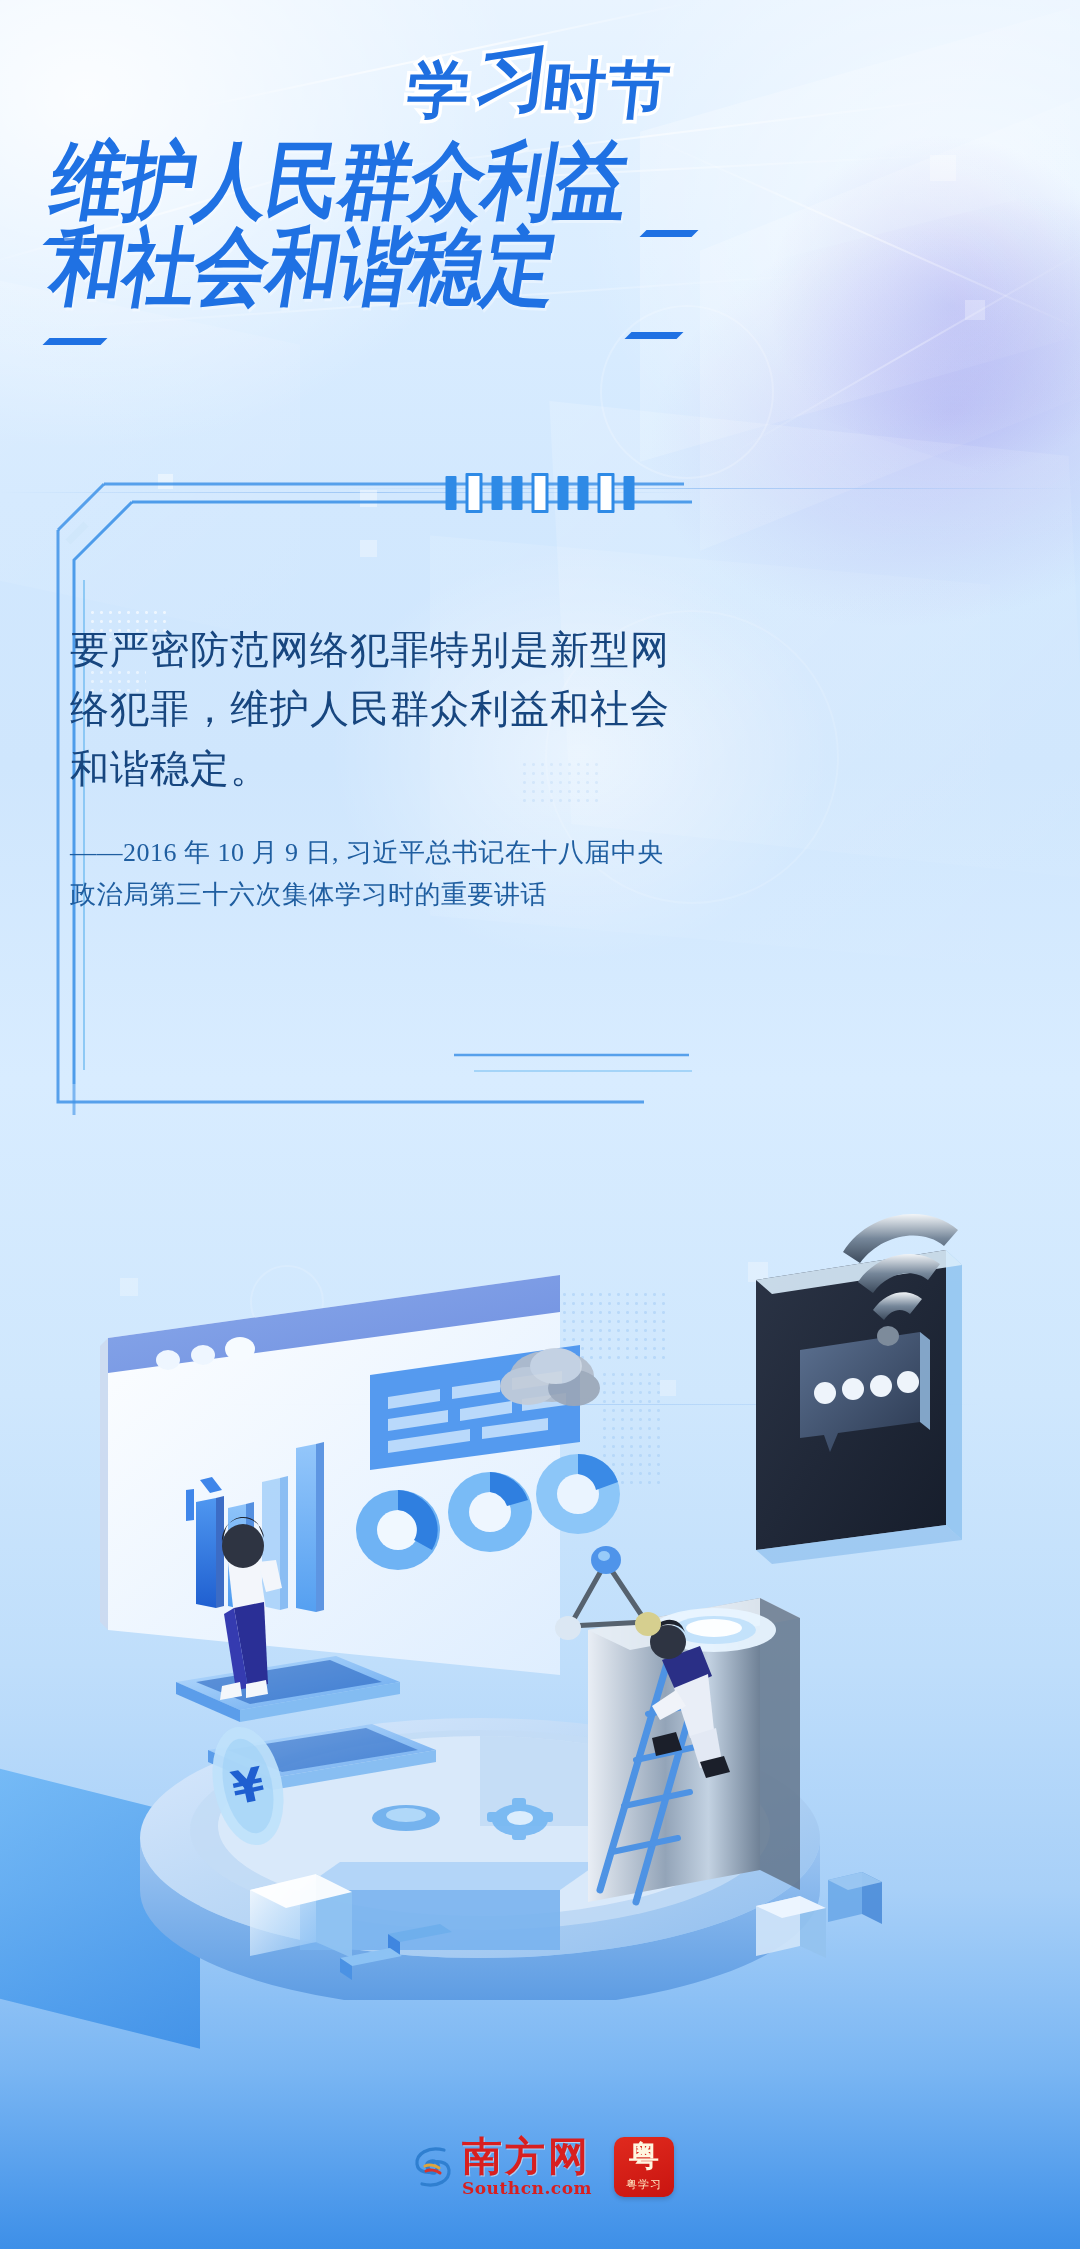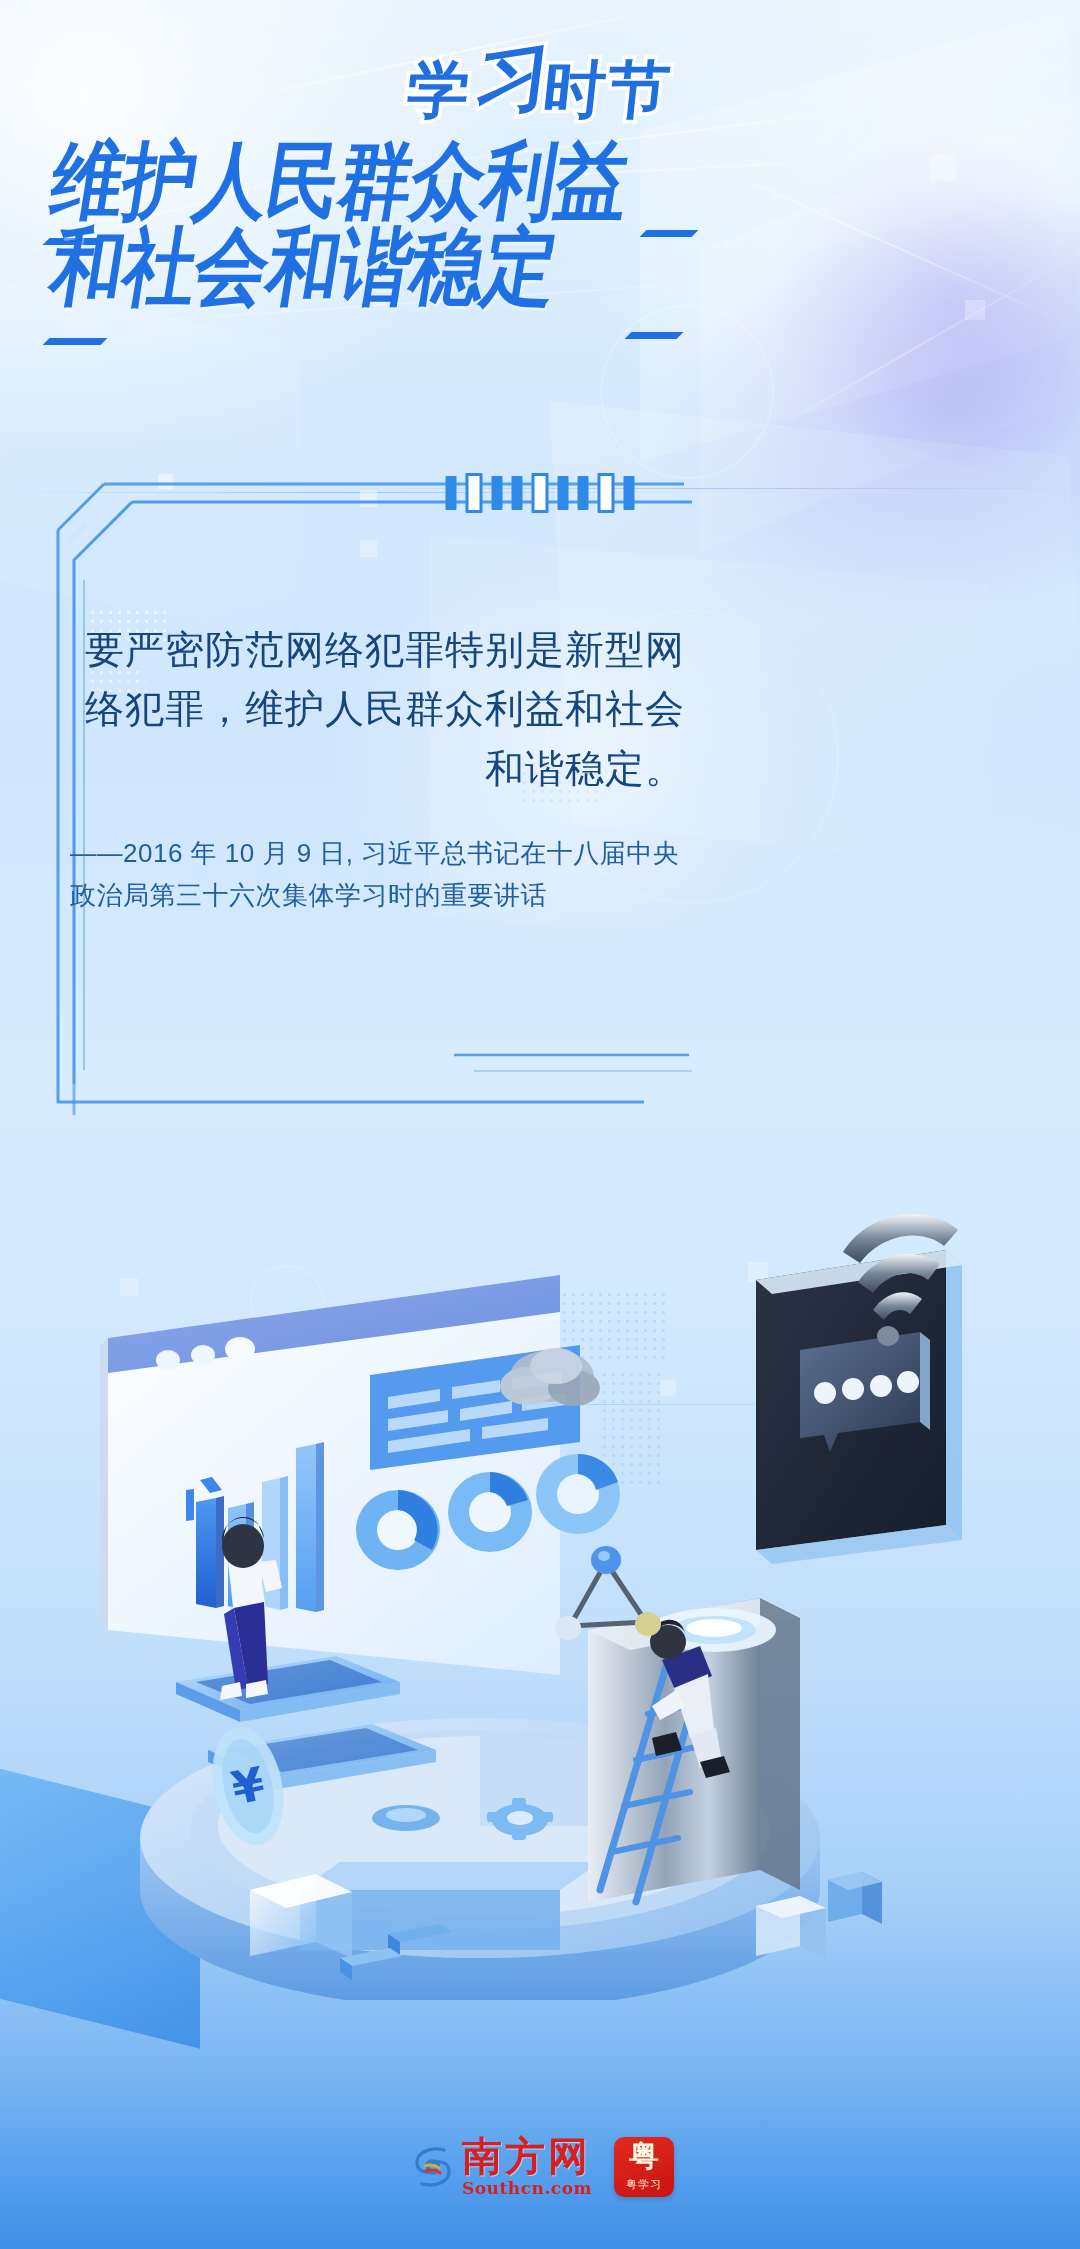--- a/index.html
+++ b/index.html
@@ -106,25 +106,25 @@
   .frame{
     position:absolute;left:44px;top:470px;width:648px;height:645px;z-index:6;
   }
   .frame svg{width:100%;height:100%;display:block;}
 
   .quote-box{
     position:absolute;left:70px;top:620px;width:615px;z-index:10;
   }
   .quote-text{
     font-family:"DejaVu Serif","Liberation Serif",serif;
-    font-size:39px;line-height:1.52;color:#17467f;letter-spacing:1px;text-align:right;
+    font-size:39px;line-height:1.52;color:#17467f;letter-spacing:1px;
   }
   .attrib{
     margin-top:34px;
-    font-family:Liberation Sans, sans-serif;
+    font-family:Liberation Serif, serif;
     font-size:26px;line-height:1.62;color:#1f5ea0;letter-spacing:.5px;
   }
 
   
   .illus{position:absolute;left:0;top:1190px;width:1080px;height:810px;z-index:5;}
   .illus svg{display:block;width:1080px;height:810px;}
 
   
   .footer{
     position:absolute;left:0;right:0;bottom:52px;z-index:12;

